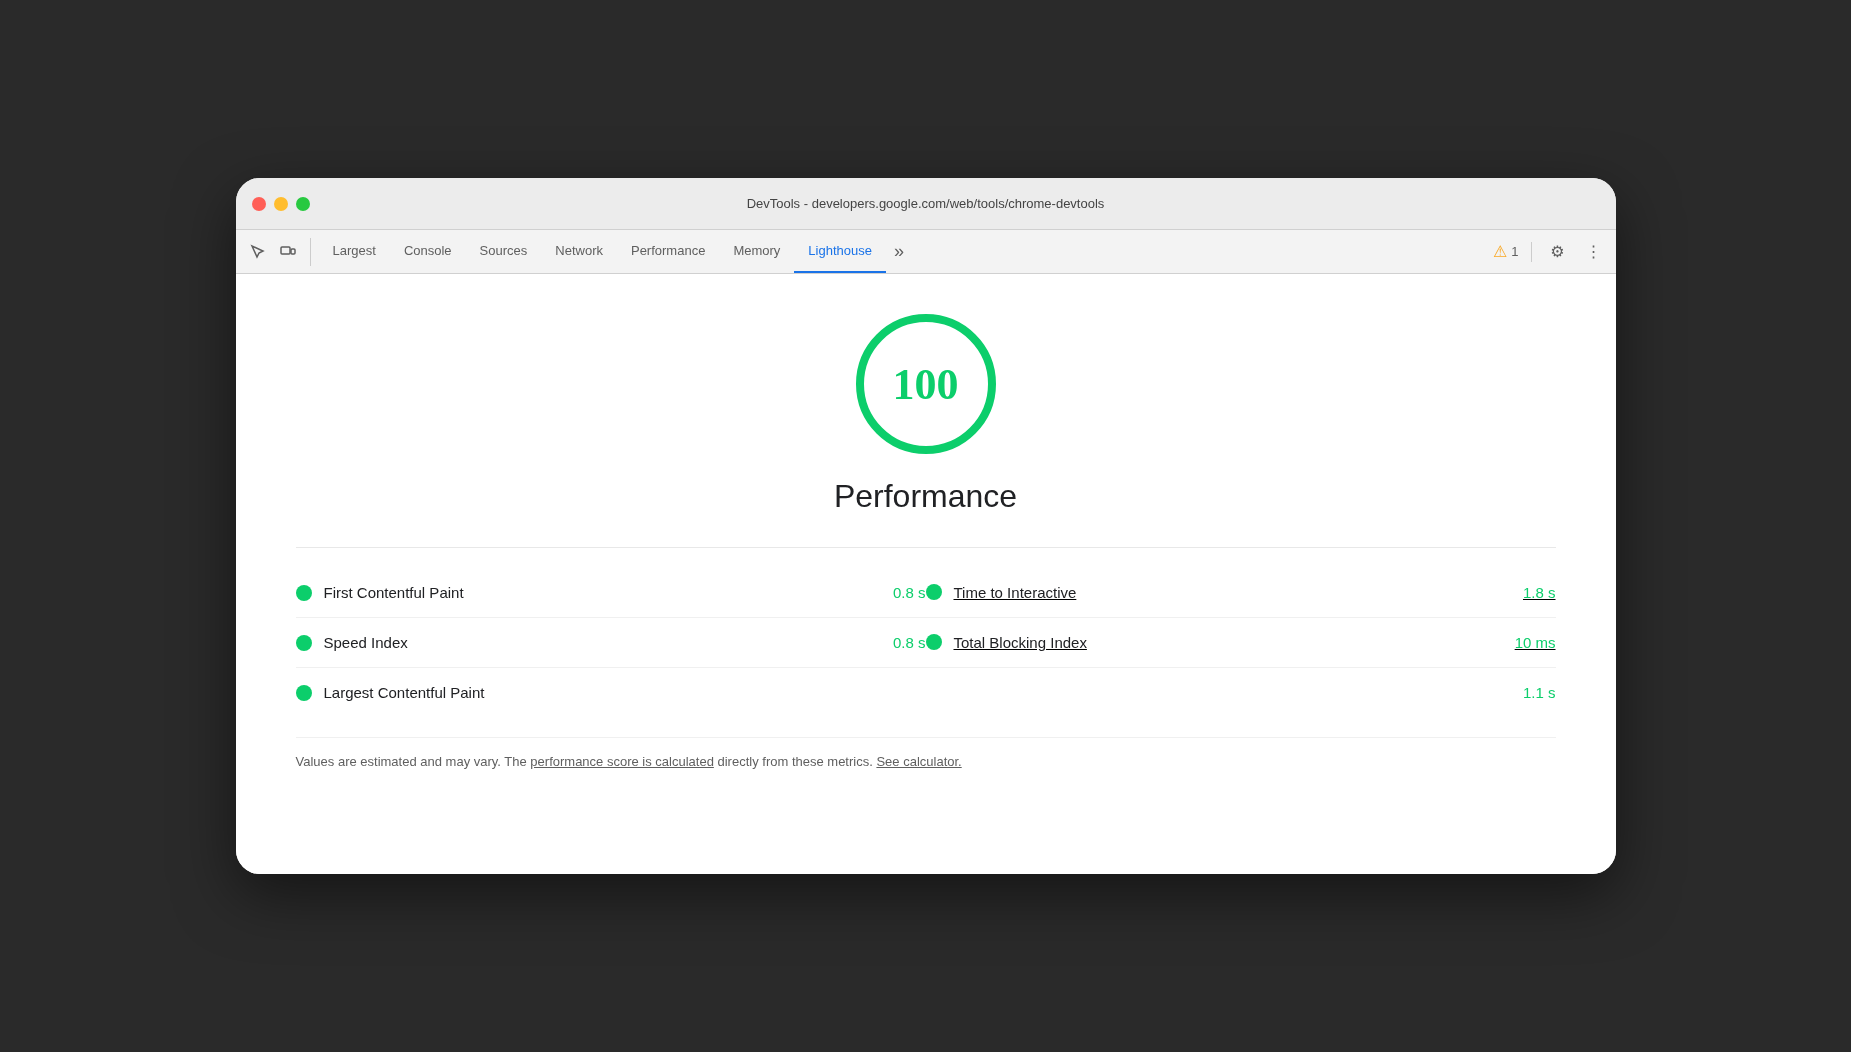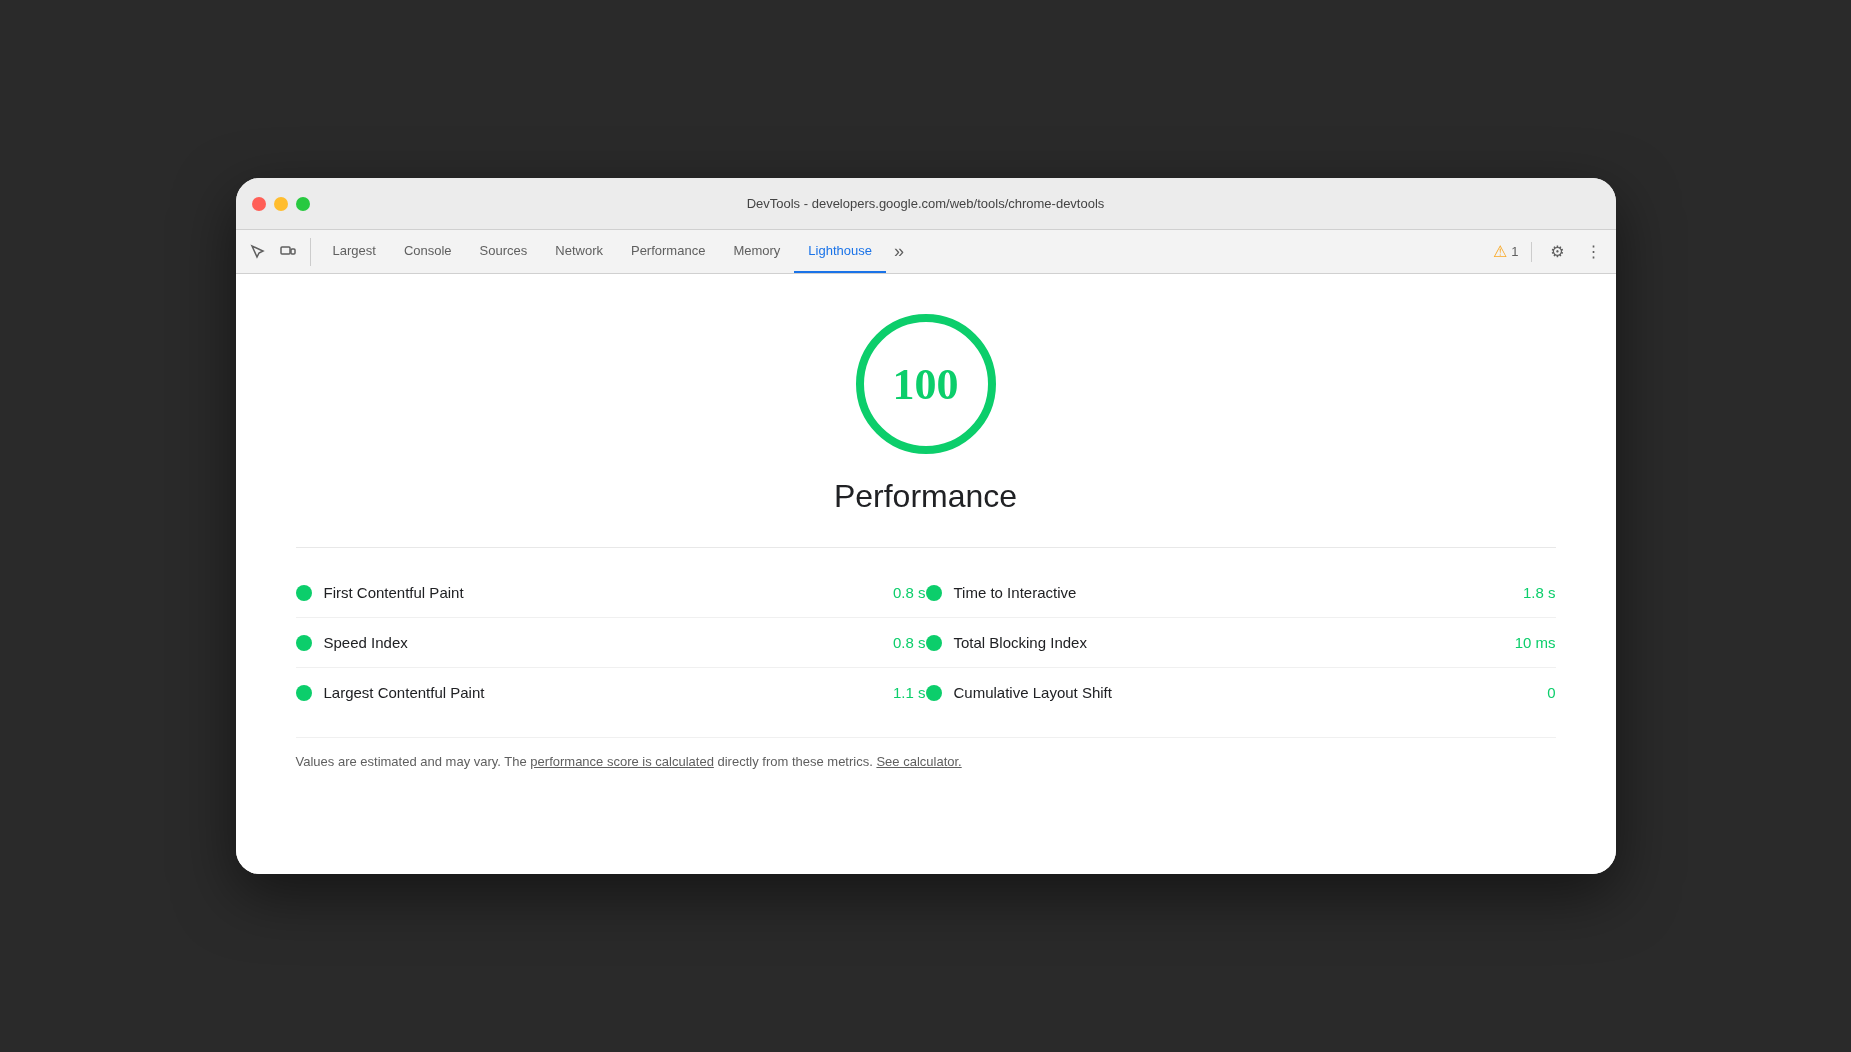--- a/index.html
+++ b/index.html
@@ -277,22 +277,23 @@
     .metric-left {
       flex: 1;
       display: flex;
       align-items: center;
       gap: 12px;
     }
 
     .metric-right {
       flex: 1;
       display: flex;
-      align-items: flex-end;
+      align-items: flex-start;
       gap: 12px;
+      text-decoration: underline;
     }
 
     .metric-dot {
       width: 16px;
       height: 16px;
       border-radius: 50%;
       background: #0cce6b;
       flex-shrink: 0;
     }
 
@@ -429,25 +430,20 @@
             <span class="metric-value">10 ms</span>
           </div>
         </div>
 
         <div class="metric-row">
           <div class="metric-left">
             <div class="metric-dot"></div>
             <span class="metric-name">Largest Contentful Paint</span>
             <span class="metric-value">1.1 s</span>
           </div>
-          <div class="metric-right">
-            <div class="metric-dot"></div>
-            <span class="metric-name">Cumulative Layout Shift</span>
-            <span class="metric-value">0</span>
-          </div>
         </div>
 
       </div>
     </div>
 
     <div class="footer-note">
       <span>Values are estimated and may vary. The </span><a href="#"><span>performance score is calculated</span></a><span> directly from these metrics. </span><a href="#"><span>See calculator.</span></a>
     </div>
 
   </div>

